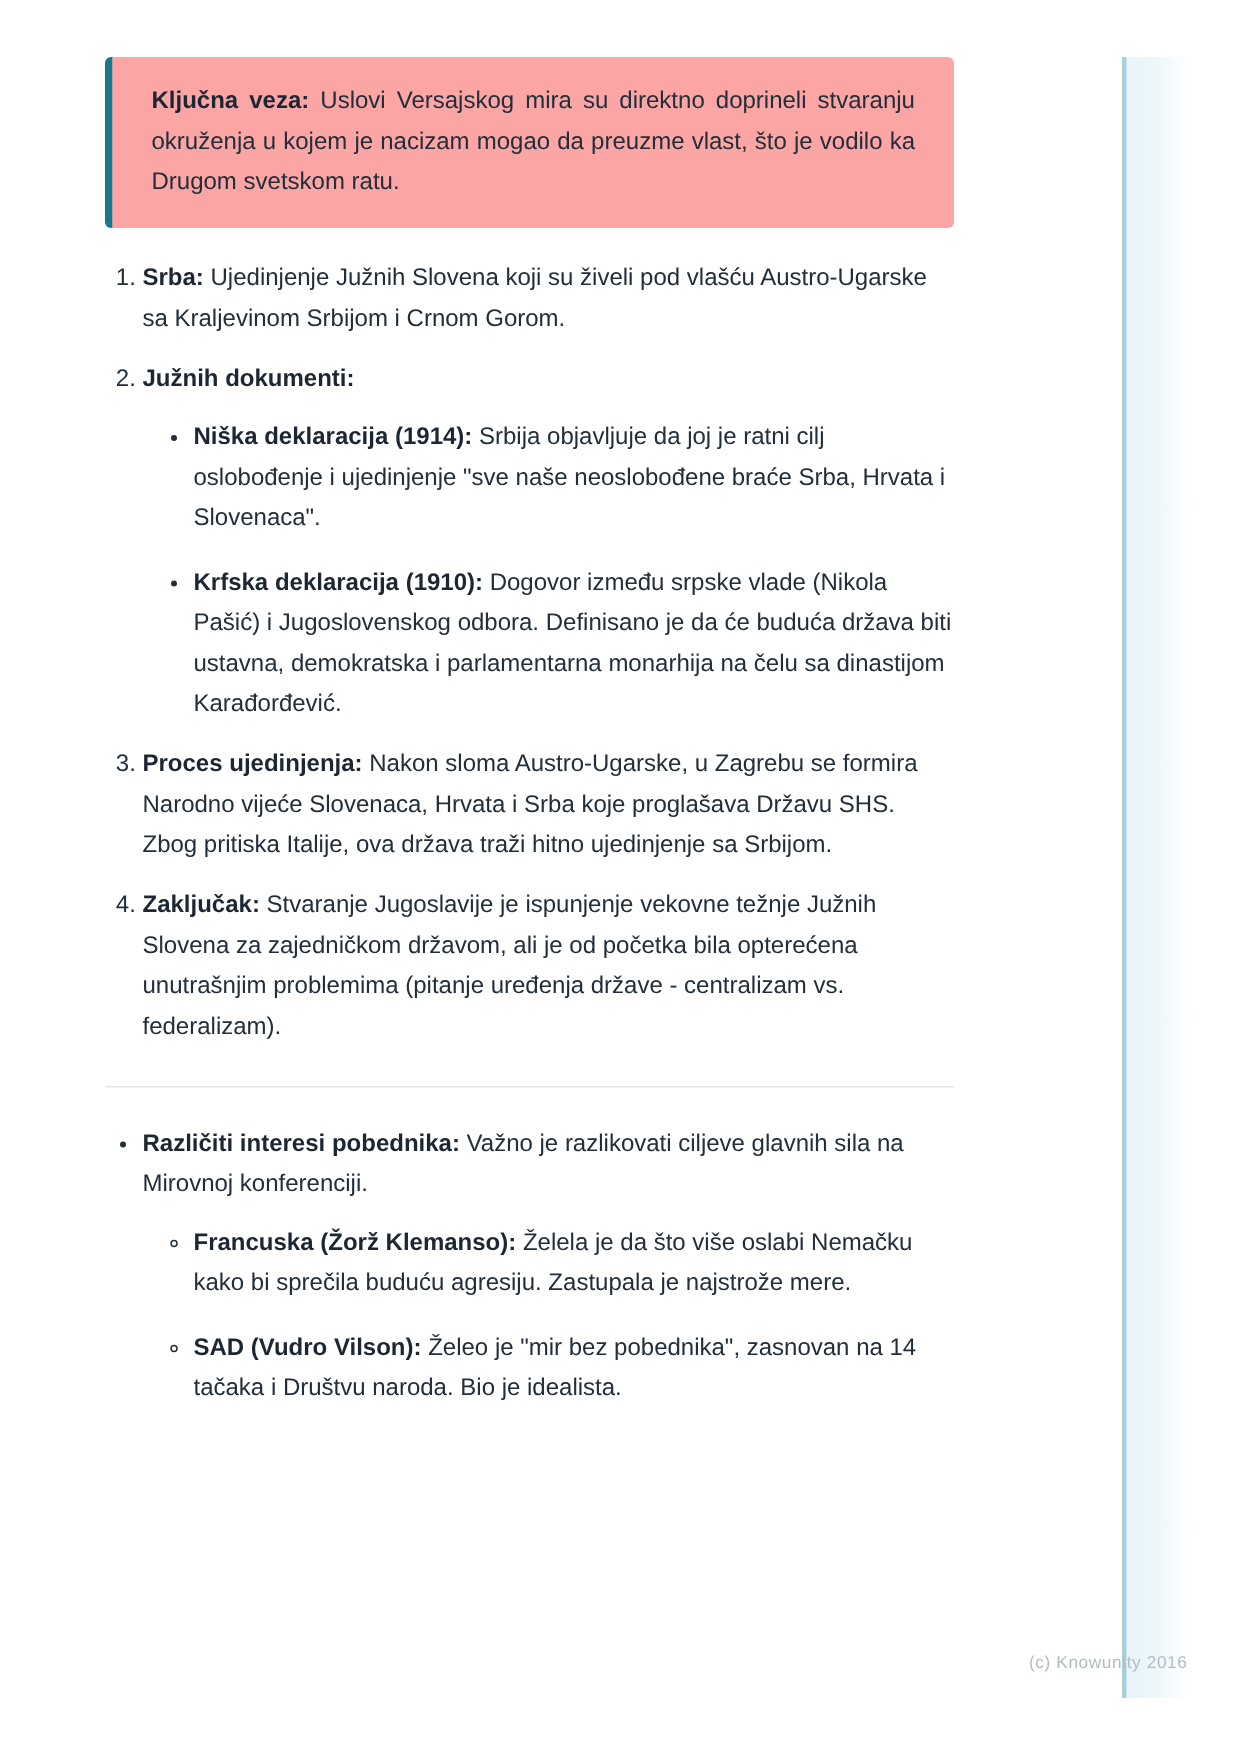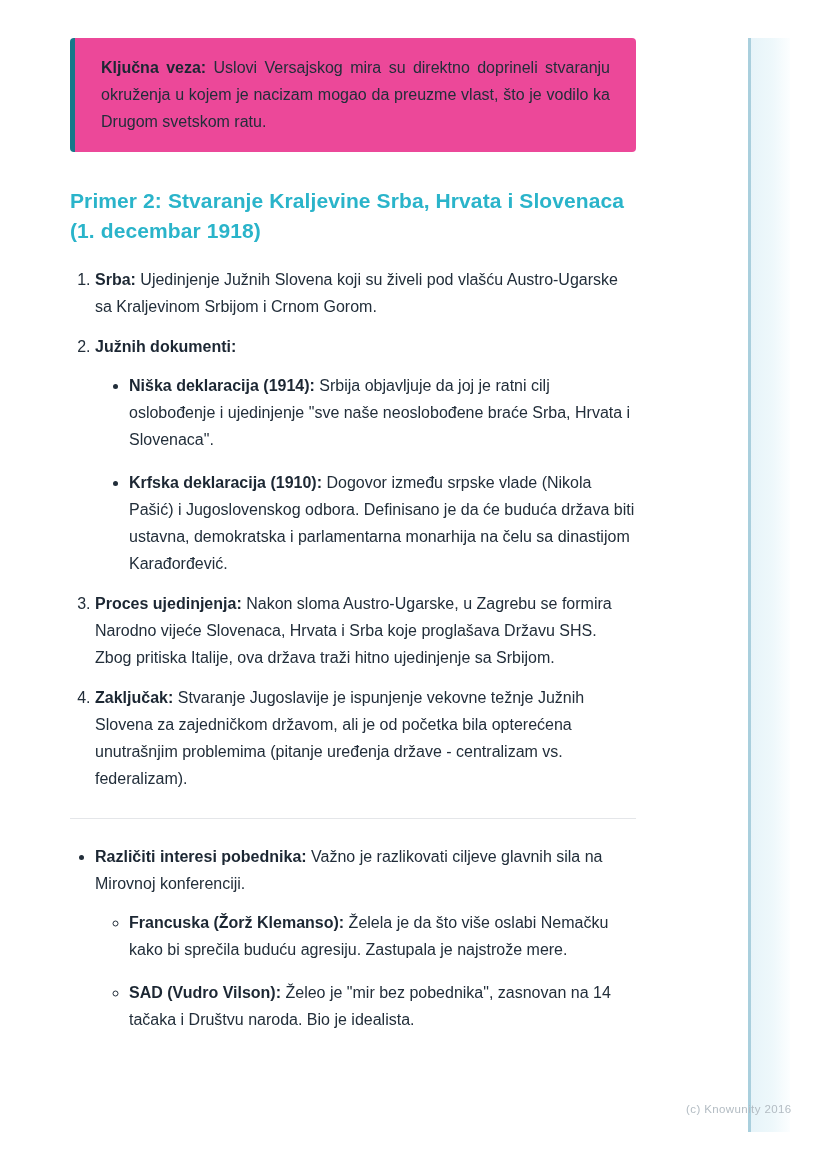--- a/index.html
+++ b/index.html
@@ -14,21 +14,21 @@
   .content {
     position: absolute;
     left: 70px; top: 0;
     width: 566px;
     font-size: 16px;
     line-height: 27px;
   }
   
   .callout {
     margin-top: 38px;
-    background: #ec4899;
+    background: #fca5a5;
     border-left: 5px solid #16788a;
     border-radius: 4px;
     padding: 16px 26px 17px 26px;
     text-align: justify;
   }
   .callout strong { color: #1c2733; }
   
   h2.section-heading-1 {
     margin-top: 34px;
     color: #2ab4ca;
@@ -111,21 +111,20 @@
 </head>
 <body>
 
 <div class="content">
 
   <div class="callout">
     <strong>Ključna veza:</strong> 
     <span>Uslovi Versajskog mira su direktno doprineli stvaranju okruženja u kojem je nacizam mogao da preuzme vlast, što je vodilo ka Drugom svetskom ratu.</span>
   </div>
 
-  <h2 class="section-heading-1">Primer 2: Stvaranje Kraljevine Srba, Hrvata i Slovenaca (1. decembar 1918)</h2>
 
 
   <ol class="numbered-list">
     <li>
       <strong>Srba:</strong> 
       <span>Ujedinjenje Južnih Slovena koji su živeli pod vlašću Austro-Ugarske sa Kraljevinom Srbijom i Crnom Gorom.</span>
     </li>
     <li>
       <strong>Južnih dokumenti:</strong> 
       <span></span>

